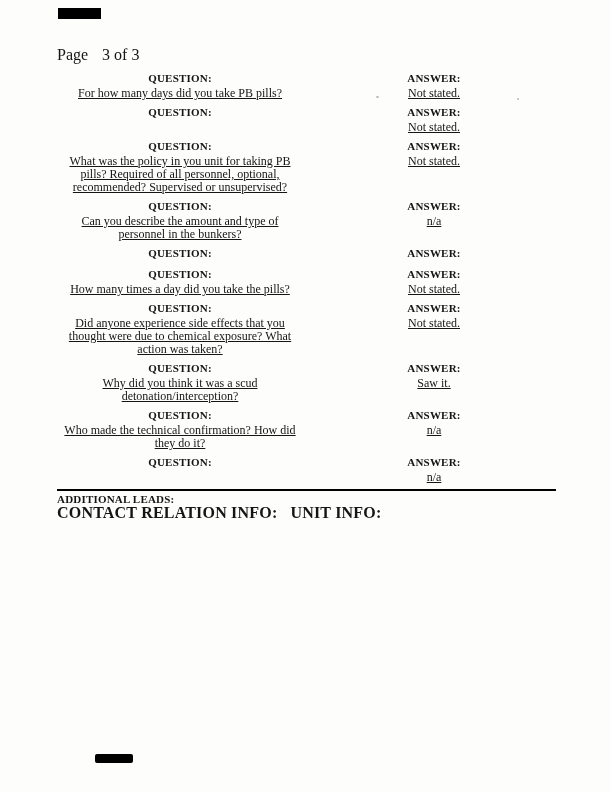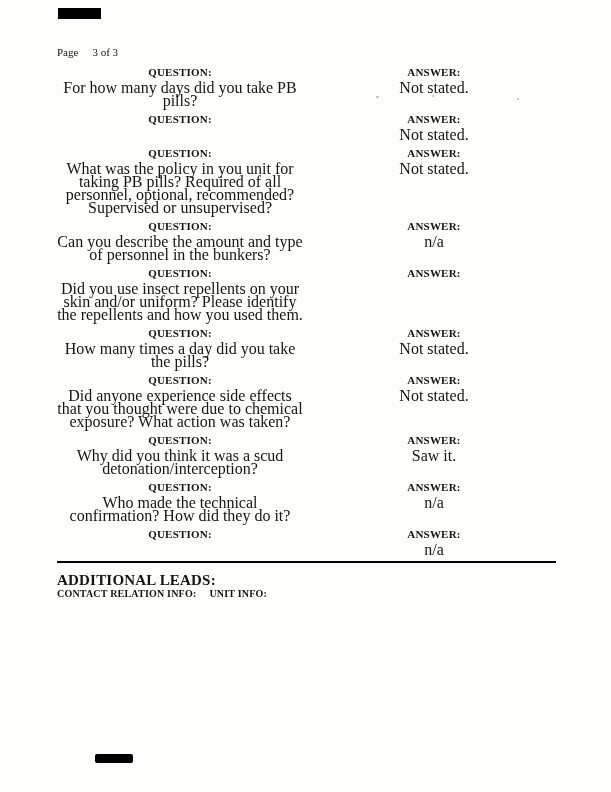--- a/index.html
+++ b/index.html
@@ -19,57 +19,58 @@
   .speck2 { left: 432px; top: 95px; width: 2px; height: 2px; }
   .speck3 { left: 517px; top: 98px; width: 2px; height: 2px; }
 
   .content {
     position: absolute;
     left: 57px;
     top: 46px;
     width: 500px;
   }
   .page-indicator {
-    font-size: 11px;
+    font-size: 16px;
     margin-bottom: 7px;
   }
   .page-indicator .page-num { margin-left: 14px; }
 
   .qa-row { display: flex; margin-bottom: 5px; text-align: center; }
   .q-col { width: 254px; padding-right: 8px; }
   .a-col { width: 246px; }
   .qa-label {
     font-weight: bold;
     font-size: 11px;
     line-height: 14px;
     margin-bottom: 2px;
     letter-spacing: 0.2px;
   }
   .qa-text {
-    font-size: 16px;
+    font-size: 12px;
     line-height: 13px;
+    text-decoration: underline;
   }
 
   .footer-rule {
     border: none;
     border-top: 2px solid #000;
     width: 499px;
     margin-top: 3px;
   }
   .additional-leads {
     font-weight: bold;
-    font-size: 15px;
+    font-size: 11px;
     line-height: 14px;
-    margin-top: 10px;
+    margin-top: 1px;
     letter-spacing: 0.2px;
   }
   .footer-line {
     display: flex;
     font-weight: bold;
-    font-size: 10px;
+    font-size: 16px;
     line-height: 14px;
     letter-spacing: 0.2px;
   }
   .footer-line .unit-info { margin-left: 13px; }
 </style>
 </head>
 <body>
 
 <div class="scan-artifact artifact-top-bar"></div>
 <div class="speck speck1"></div>
@@ -121,21 +122,20 @@
     </div>
     <div class="a-col">
       <div class="qa-label">ANSWER:</div>
       <div class="qa-text">n/a</div>
     </div>
   </div>
 
   <div class="qa-row">
     <div class="q-col">
       <div class="qa-label">QUESTION:</div>
-      <div class="qa-text">Did you use insect repellents on your skin and/or uniform? Please identify the repellents and how you used them.</div>
     </div>
     <div class="a-col">
       <div class="qa-label">ANSWER:</div>
     </div>
   </div>
 
   <div class="qa-row">
     <div class="q-col">
       <div class="qa-label">QUESTION:</div>
       <div class="qa-text">How many times a day did you take the pills?</div>

